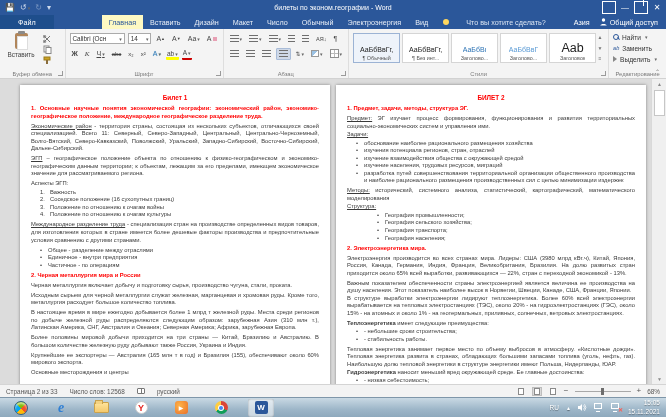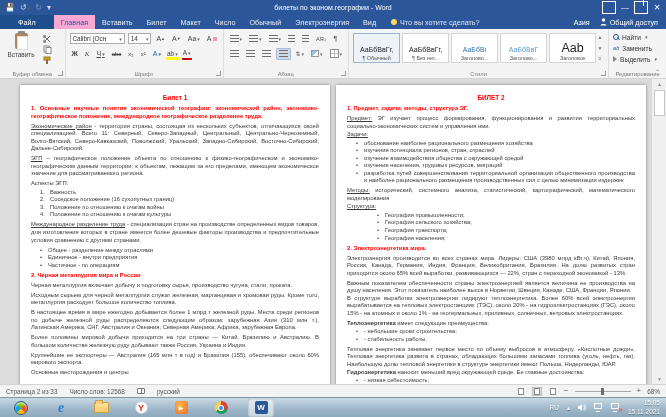--- a/index.html
+++ b/index.html
@@ -16,22 +16,22 @@
   .win-btns { position:absolute; right:2px; top:0; display:flex; height:15px; align-items:center; gap:2px; color:#fff; }
   .win-btns span { display:inline-flex; width:14px; height:13px; align-items:center; justify-content:center; font-size:8px; }
   .ribbonopt-box { width:7px; height:6px; border:1px solid #fff; display:inline-block; }
   .restore-box { width:6px; height:6px; border:1px solid #fff; position:relative; display:inline-block; }
   .restore-box:after { content:""; position:absolute; left:2px; top:-3px; width:6px; height:6px; border:1px solid #fff; border-bottom:none; border-left:none; }
 
   
   .tabrow { position:absolute; left:0; top:15px; width:666px; height:14px; background:#2b579a; display:flex; align-items:stretch; font-size:7.2px; }
   .tab { color:#e8eef7; padding:0 7px; display:flex; align-items:center; cursor:default; }
   .tab.file { background:#1e4e8c; color:#fff; padding:0 18px; }
-  .tab.active { background:#f9a8d4; color:#2b579a; }
-  .tellme { color:#dbe5f3; display:flex; align-items:center; gap:3px; padding-left:8px; }
+  .tab.active { background:#fef9c3; color:#2b579a;margin-left:48px; }
+  .tellme { color:#dbe5f3; display:flex; align-items:center; gap:17px; padding-left:8px; }
   .bulb { width:6px; height:6px; border-radius:50%; background:#ffd75e; display:inline-block; }
   .tabrow-right { margin-left:auto; display:flex; align-items:center; gap:10px; color:#fff; padding-right:8px; }
   .person-ico svg { display:block; }
 
   
   .ribbon { position:absolute; left:0; top:29px; width:666px; height:50px; background:#f4f4f4; border-bottom:1px solid #d2d2d2; display:flex; }
   .rgroup { position:relative; height:100%; padding:3px 4px 10px 4px; border-right:1px solid #dedede; }
   .rgroup .glabel { position:absolute; left:0; right:0; bottom:1px; text-align:center; font-size:5.8px; color:#7a7a7a; }
   .rgroup .launcher { position:absolute; right:2px; bottom:2px; width:5px; height:5px; border-right:1px solid #9a9a9a; border-bottom:1px solid #9a9a9a; }
   .rrow { display:flex; align-items:center; gap:3px; height:13px; margin-bottom:2px; }
@@ -157,21 +157,21 @@
         <span class="restore-box"></span>
       </span>
     <span>✕</span>
   </div>
 </div>
 
 <div class="tabrow">
   <div class="tab file">Файл</div>
   <div class="tab active">Главная</div>
   <div class="tab">Вставить</div>
-  <div class="tab">Билет</div>
+  <div class="tab">Дизайн</div>
   <div class="tab">Макет</div>
   <div class="tab">Число</div>
   <div class="tab">Обычный</div>
   <div class="tab">Электроэнергия</div>
   <div class="tab">Вид</div>
   <div class="tellme">
     <span class="bulb"></span>
     <span>Что вы хотите сделать?</span>
   </div>
   <div class="tabrow-right">

